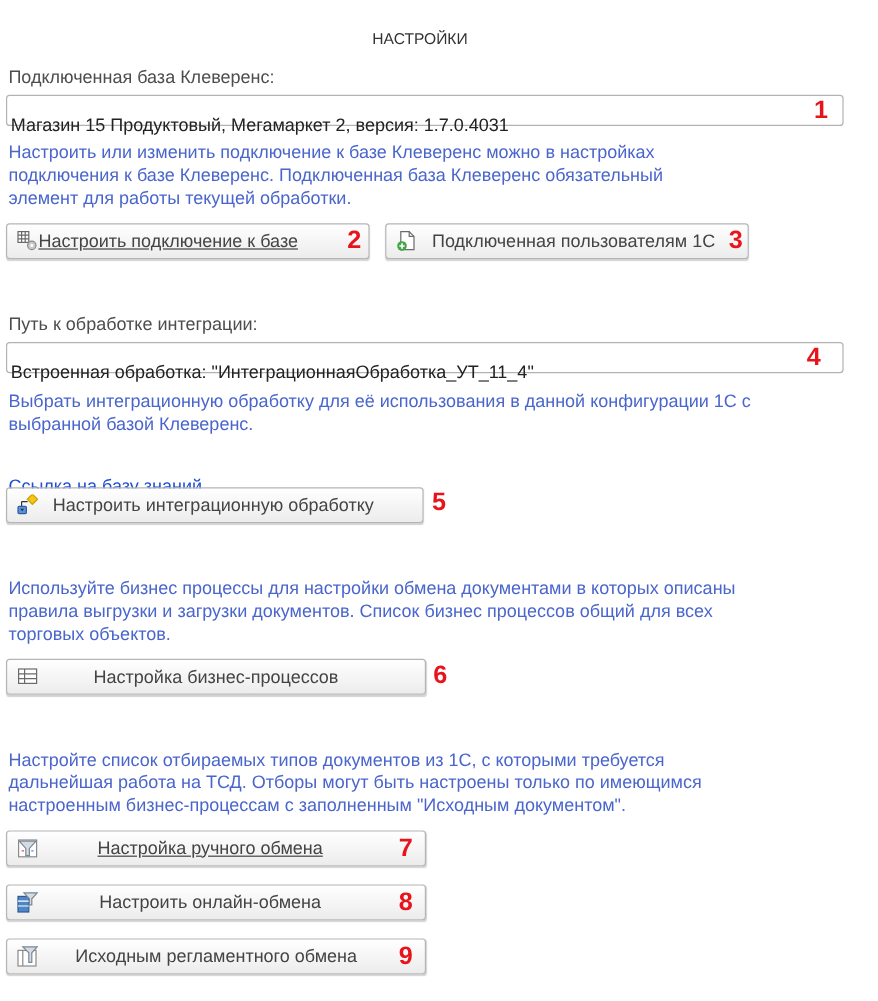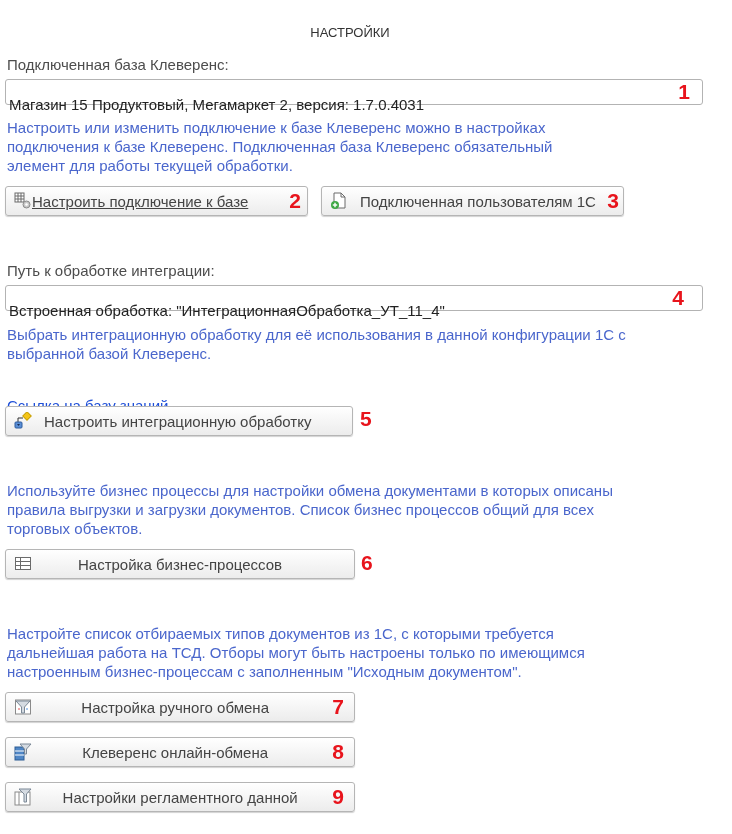--- a/index.html
+++ b/index.html
@@ -109,36 +109,36 @@
 дальнейшая работа на ТСД. Отборы могут быть настроены только по имеющимся
 настроенным бизнес-процессам с заполненным "Исходным документом".</div>
 
 <div class="abs btn" style="left:5px; top:692px; width:350px;">
   <svg class="ico" viewBox="0 0 18 18">
     <rect x="1.5" y="2" width="15" height="14" fill="#fff" stroke="#8a8a8a"></rect>
     <path d="M2 3 H16 L10.5 9 V15 H7.5 V9 Z" fill="#d5dbe2" stroke="#7b8896"></path>
     <line x1="4" y1="11" x2="6" y2="11" stroke="#e05050"></line>
     <line x1="12" y1="11" x2="14" y2="11" stroke="#5090e0"></line>
   </svg>
-  <span class="txt" style="text-align:center; padding-right:14px;">Настройка ручного обмена</span>
+  <span class="txt" style="text-align:center; padding-right:14px;text-decoration:underline;">Настройка ручного обмена</span>
   <span class="num" style="margin-right:10px;">7</span>
 </div>
 
 <div class="abs btn" style="left:5px; top:737px; width:350px;">
   <svg class="ico" viewBox="0 0 18 18">
     <rect x="1" y="4" width="9" height="13" fill="#4f86c6" stroke="#2c5c94"></rect>
     <line x1="1" y1="8" x2="10" y2="8" stroke="#fff"></line>
     <line x1="1" y1="12" x2="10" y2="12" stroke="#fff"></line>
     <path d="M6 1 H17 L12.5 6 V11 H10.5 V6 Z" fill="#d5dbe2" stroke="#7b8896"></path>
   </svg>
-  <span class="txt" style="text-align:center; padding-right:14px;">Клеверенс онлайн-обмена</span>
+  <span class="txt" style="text-align:center; padding-right:14px;">Настроить онлайн-обмена</span>
   <span class="num" style="margin-right:10px;">8</span>
 </div>
 
 <div class="abs btn" style="left:5px; top:782px; width:350px;">
   <svg class="ico" viewBox="0 0 18 18">
     <rect x="1" y="4" width="15" height="13" fill="#fff" stroke="#8a8a8a"></rect>
     <line x1="5" y1="4" x2="5" y2="17" stroke="#8a8a8a"></line>
     <path d="M5 1 H17 L12.5 6 V14 H10 V6 Z" fill="#d5dbe2" stroke="#7b8896"></path>
   </svg>
-  <span class="txt" style="text-align:center; padding-right:4px;">Настройки регламентного данной</span>
+  <span class="txt" style="text-align:center; padding-right:4px;">Исходным регламентного обмена</span>
   <span class="num" style="margin-right:10px;">9</span>
 </div>
 
 </body></html>

